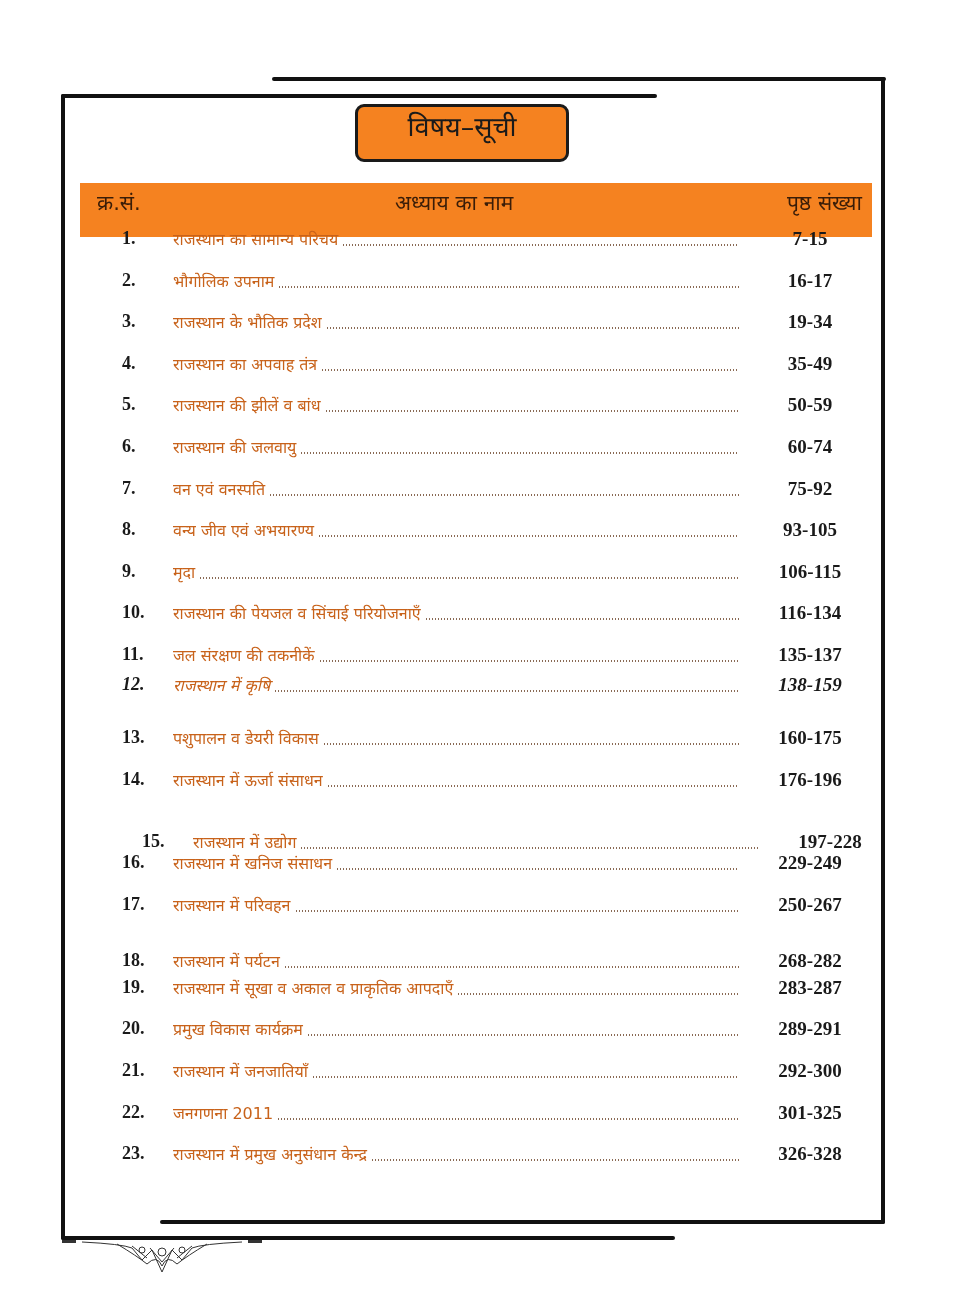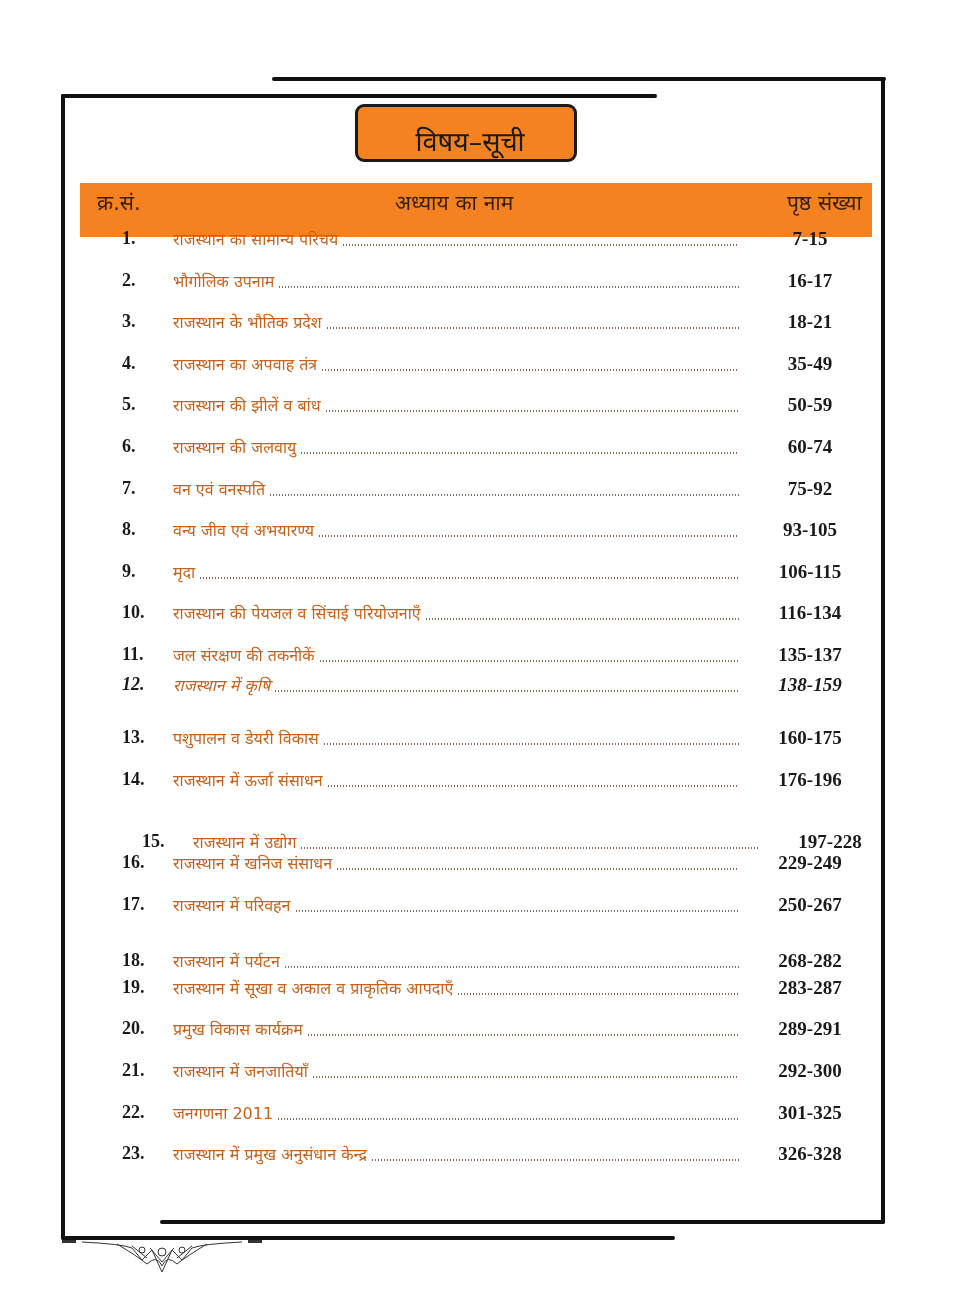--- a/index.html
+++ b/index.html
@@ -12,21 +12,21 @@
   .frame-left { left: 61px; top: 94px; width: 4px; height: 1146px; }
   .frame-top { left: 61px; top: 94px; width: 596px; height: 4px; }
   .frame-bottom { left: 61px; top: 1236px; width: 614px; height: 4px; }
   .outer-top { left: 272px; top: 77px; width: 614px; height: 4px; }
   .outer-right { left: 881px; top: 77px; width: 4px; height: 1147px; }
   .outer-bottom { left: 160px; top: 1220px; width: 725px; height: 4px; }
 
   .title-box {
     position: absolute; left: 355px; top: 104px; width: 208px; height: 52px;
     background: #f58220; border: 3px solid #1a1a1a; border-radius: 9px;
-    display: flex; align-items: flex-end; justify-content: center; padding-left: 8px;
+    display: flex; align-items: flex-start; justify-content: center;
   }
   .title-text {
     font-family: "DejaVu Sans", sans-serif; font-size: 27px; color: #1a1a1a;
   }
 
   .header-band {
     position: absolute; left: 80px; top: 183px; width: 792px; height: 54px;
     background: #f58220;
   }
   .header-band span {
@@ -101,21 +101,21 @@
         <span class="dots"></span>
       </div>
       <span class="pages">16-17</span>
     </div>
     <div class="row" style="top: 83.2px;">
       <span class="sno">3.</span>
       <div class="chapter">
         <span class="name">राजस्थान के भौतिक प्रदेश</span>
         <span class="dots"></span>
       </div>
-      <span class="pages">18-21</span>
+      <span class="pages">19-34</span>
     </div>
     <div class="row" style="top: 124.8px;">
       <span class="sno">4.</span>
       <div class="chapter">
         <span class="name">राजस्थान का अपवाह तंत्र</span>
         <span class="dots"></span>
       </div>
       <span class="pages">35-49</span>
     </div>
     <div class="row" style="top: 166.4px;">

